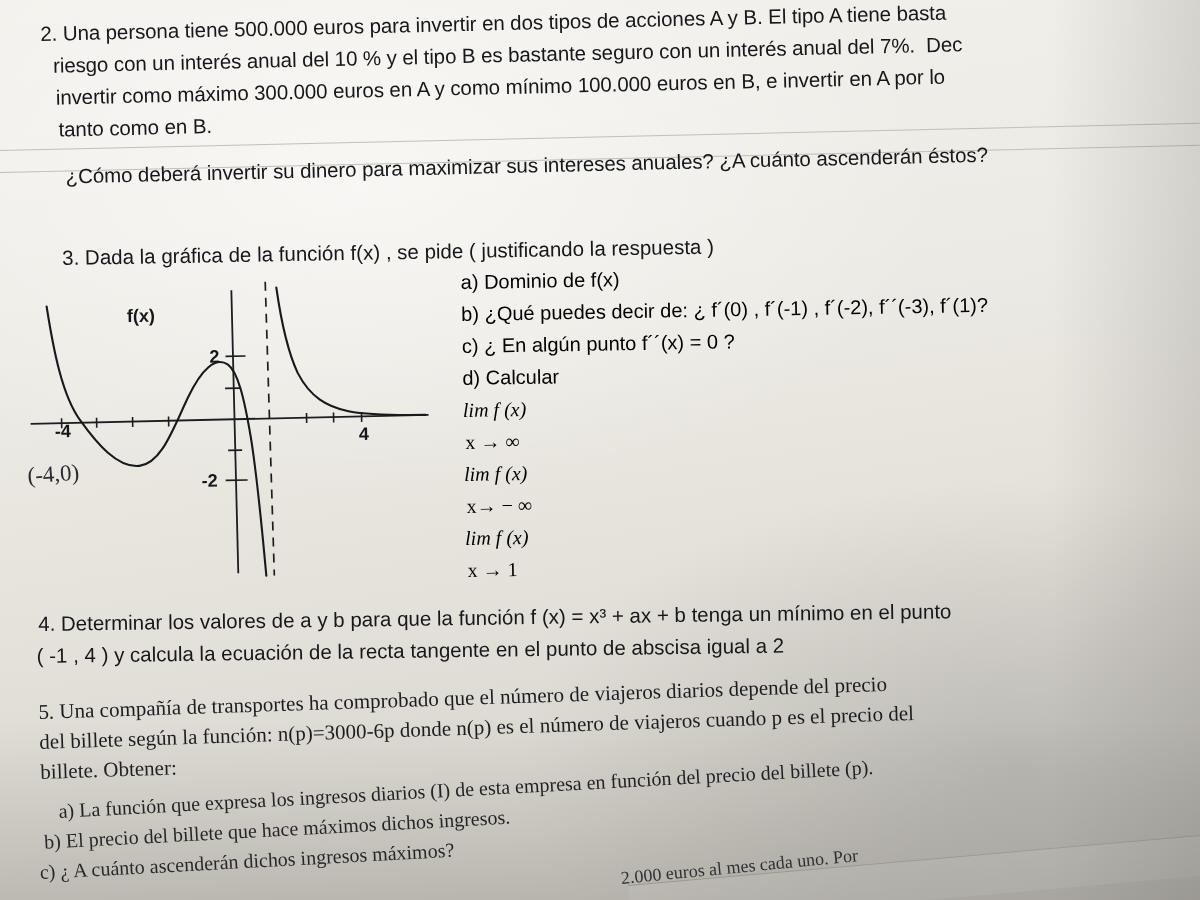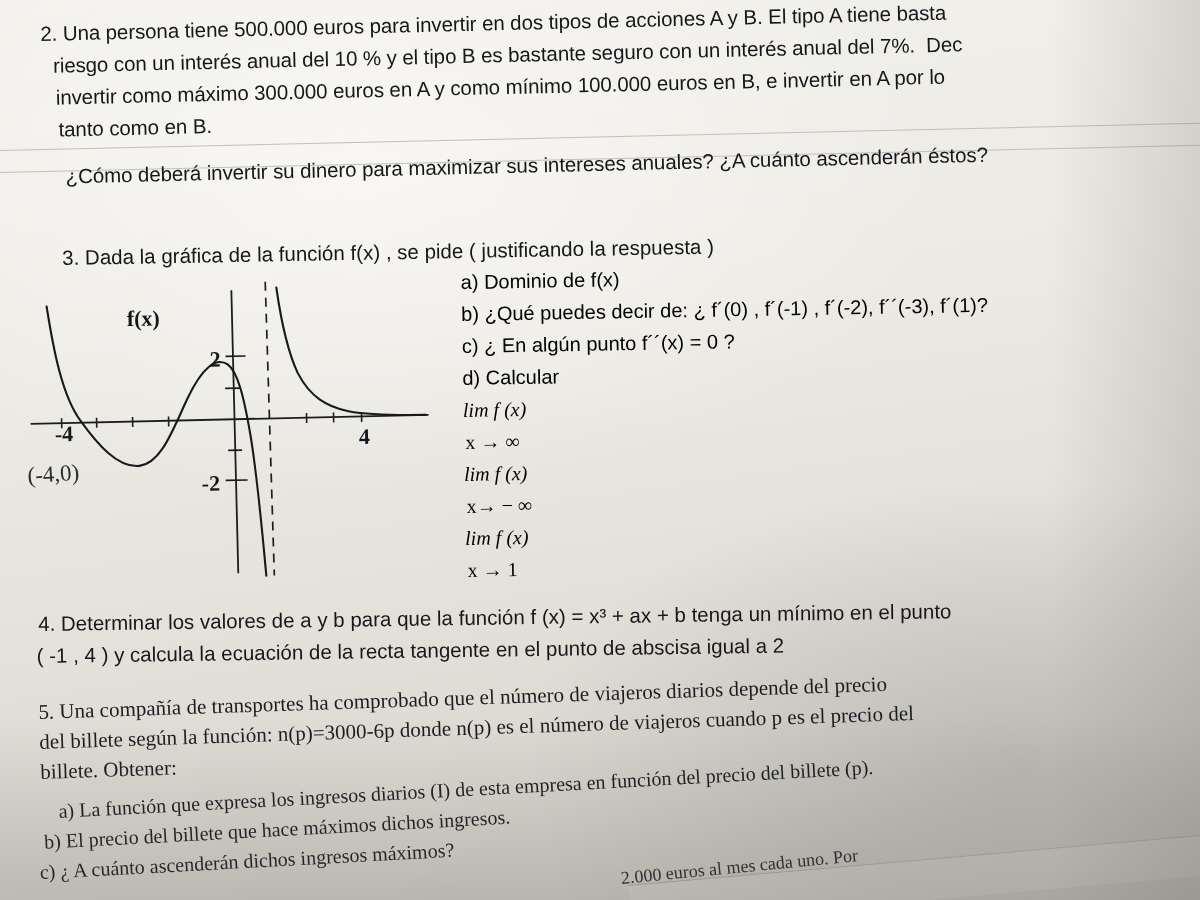--- a/index.html
+++ b/index.html
@@ -83,23 +83,23 @@
     left: 18px;
     top: 272px;
     width: 430px;
     height: 320px;
     transform: rotate(-1.0deg);
     transform-origin: 0 0;
   }
   #graph svg { display: block; }
   .glabel {
     position: absolute;
-    font-family: Liberation Serif, serif;
+    font-family: Liberation Sans, sans-serif;
     font-weight: bold;
-    font-size: 22px;
+    font-size: 18px;
     color: #15171a;
   }
   .hwnote {
     position: absolute;
     font-family: "Liberation Serif", serif;
     font-size: 23px;
     color: #2a2c30;
     transform: rotate(-3deg);
   }
 

